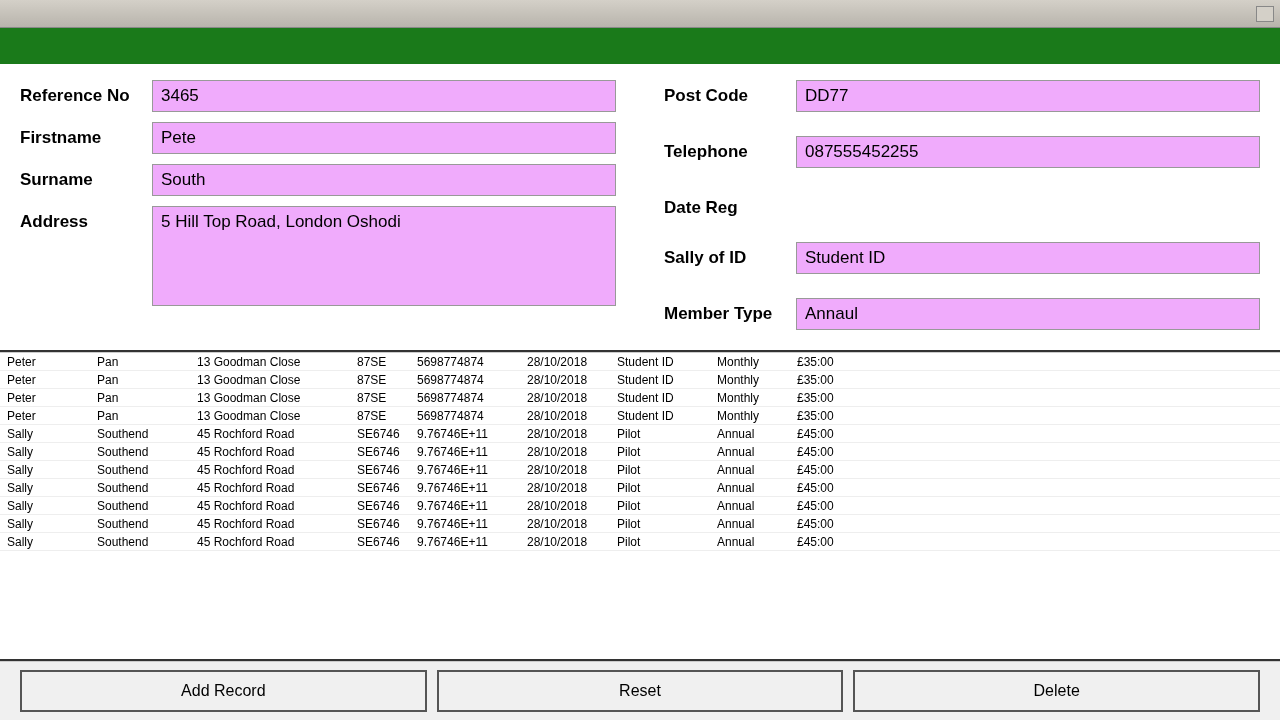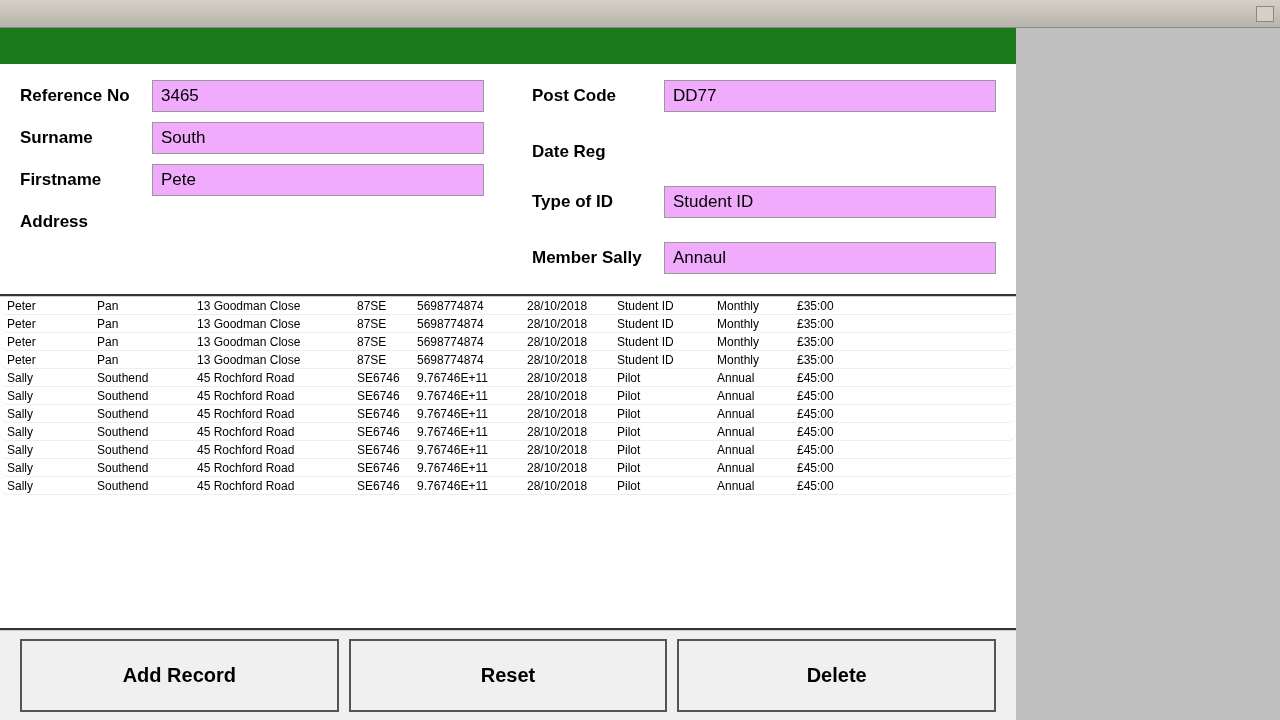--- a/index.html
+++ b/index.html
@@ -37,21 +37,21 @@
       align-items: center;
       justify-content: center;
       cursor: pointer;
       font-weight: bold;
     }
 
     
     .form-window {
       background: #f0f0f0;
       margin: 0;
-      width: 1016px;
+      width: 1280px;
       height: 692px;
       display: flex;
       flex-direction: column;
     }
 
     
     .form-header {
       background: #1a7a1a;
       padding: 18px;
       text-align: center;
@@ -138,21 +138,20 @@
       overflow-x: hidden;
       position: relative;
     }
 
     .grid-row {
       display: flex;
       border-bottom: 1px solid #eee;
       padding: 1px 4px;
       min-height: 18px;
       align-items: center;
-      border-radius: 8px;
     }
 
     .grid-cell {
       overflow: hidden;
       white-space: nowrap;
       padding: 0 3px;
       font-size: 12px;
     }
 
     .col-firstname { width: 90px; }
@@ -172,23 +171,23 @@
       justify-content: space-around;
       align-items: center;
       padding: 8px 20px;
       border-top: 1px solid #ccc;
       gap: 10px;
     }
 
     .action-button {
       background: #f0f0f0;
       border: 2px solid #555;
-      font-size: 20px;
-      font-weight: bold;
-      padding: 23px 0;
+      font-size: 16px;
+      font-weight: normal;
+      padding: 10px 0;
       cursor: pointer;
       flex: 1;
       color: #000;
     }
   </style>
 </head>
 <body>
 
 <div class="title-bar">
   <span class="title-bar-text"></span>
@@ -202,46 +201,51 @@
   </div>
 
   <div class="form-body">
 
     <div class="form-left" id="left-fields">
         <div class="field-row">
           <div class="field-label">Reference No</div>
           <input type="text" class="field-input" value="3465" style="">
         </div>
         <div class="field-row">
+          <div class="field-label">Firstname</div>
+          <input type="text" class="field-input" value="Pete" style="">
+        </div>
+        <div class="field-row">
           <div class="field-label">Surname</div>
           <input type="text" class="field-input" value="South" style="">
         </div>
         <div class="field-row">
-          <div class="field-label">Firstname</div>
-          <input type="text" class="field-input" value="Pete" style="">
-        </div>
-        <div class="field-row">
           <div class="field-label">Address</div>
+          <textarea class="field-input address-input" style="">5 Hill Top Road, London Oshodi</textarea>
         </div>
       </div>
 
     <div class="form-right" id="right-fields">
         <div class="field-row">
           <div class="field-label">Post Code</div>
           <input type="text" class="field-input" value="DD77" style="">
         </div>
         <div class="field-row">
+          <div class="field-label">Telephone</div>
+          <input type="text" class="field-input" value="087555452255" style="">
+        </div>
+        <div class="field-row">
           <div class="field-label">Date Reg</div>
         </div>
         <div class="field-row">
-          <div class="field-label">Type of ID</div>
+          <div class="field-label">Sally of ID</div>
           <input type="text" class="field-input" value="Student ID" style="">
         </div>
         <div class="field-row">
-          <div class="field-label">Member Sally</div>
+          <div class="field-label">Member Type</div>
           <input type="text" class="field-input" value="Annaul" style="">
         </div>
       </div>
 
   </div>
 
   <div class="data-grid">
     <div class="grid-scroll" id="grid-body">
         <div class="grid-row">
           <div class="grid-cell col-firstname">Peter</div>

